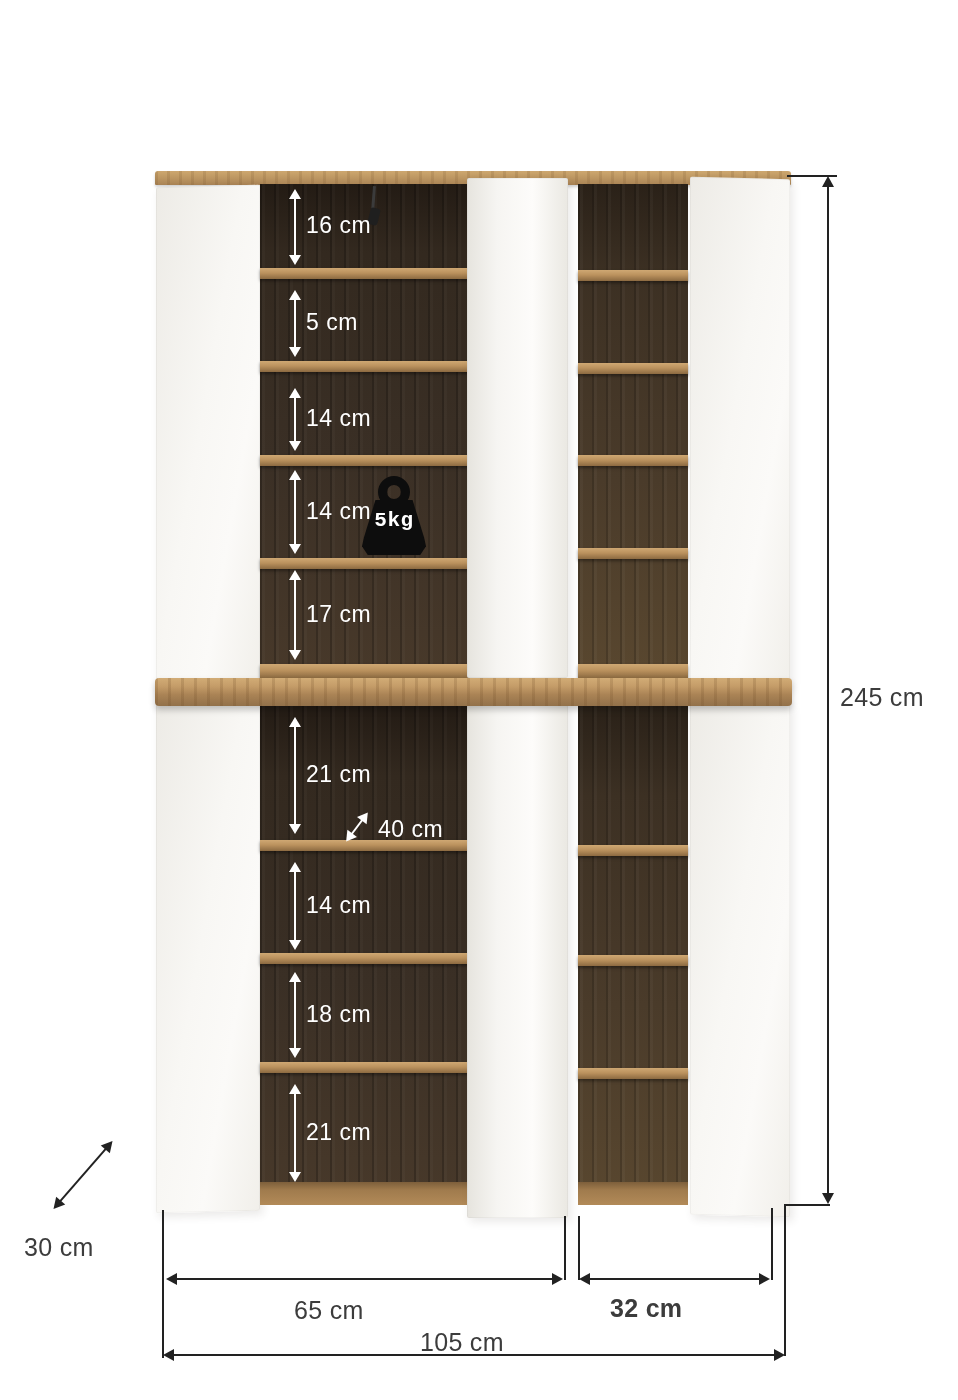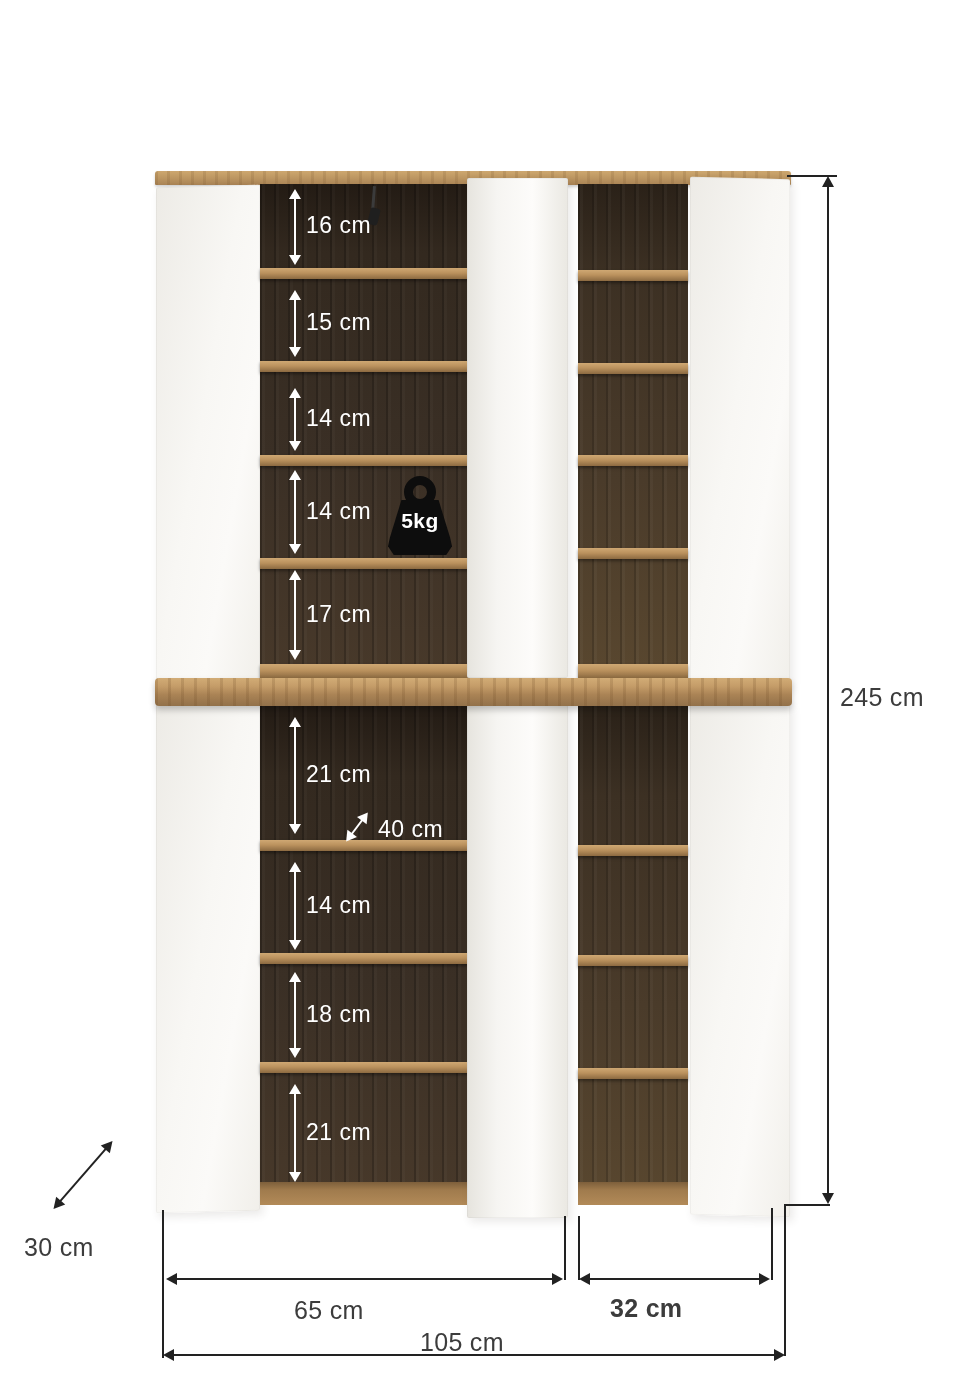--- a/index.html
+++ b/index.html
@@ -82,21 +82,21 @@
   .bv::before,.bv::after{content:"";position:absolute;left:50%;transform:translateX(-50%);
     border-left:6px solid transparent;border-right:6px solid transparent;}
   .bv::before{top:0;border-bottom:11px solid #222;}
   .bv::after{bottom:0;border-top:11px solid #222;}
   .bv i{position:absolute;left:50%;top:8px;bottom:8px;width:2px;margin-left:-1px;background:#222;}
   .ln{background:#222;z-index:9;}
   .dlabel{position:absolute;color:#3c3c3c;font-size:25px;font-weight:500;letter-spacing:.3px;z-index:9;white-space:nowrap;}
   .center{text-align:left;}
 
   
-  .badge{left:388px;top:476px;width:64px;height:79px;z-index:8;}
+  .badge{left:362px;top:476px;width:64px;height:79px;z-index:8;font-family:Liberation Mono, monospace;}
   .badge .ring{position:absolute;left:16px;top:0;width:14px;height:14px;border:9px solid #0d0d0d;border-radius:50%;}
   .badge .bodyshape{position:absolute;left:0;top:24px;width:64px;height:55px;background:#0d0d0d;
     clip-path:polygon(21% 0,79% 0,97% 68%,100% 84%,91% 100%,9% 100%,0 84%,3% 68%);}
   .badge .kg{position:absolute;left:0;top:33px;width:100%;text-align:center;color:#fff;font-size:21px;font-weight:bold;letter-spacing:.5px;}
 </style>
 </head>
 <body>
 
 <div class="scene">
 
@@ -145,21 +145,21 @@
   <div class="abs hookbow"></div>
 
   <div class="abs wv" style="left:288px;top:189px;height:76px;">
       <i></i>
     </div>
   <span class="wlabel" style="left:306px;top:212px;">16 cm</span>
 
   <div class="abs wv" style="left:288px;top:290px;height:67px;">
       <i></i>
     </div>
-  <span class="wlabel" style="left:306px;top:309px;">15 cm</span>
+  <span class="wlabel" style="left:306px;top:309px;">5 cm</span>
 
   <div class="abs wv" style="left:288px;top:388px;height:63px;">
       <i></i>
     </div>
   <span class="wlabel" style="left:306px;top:405px;">14 cm</span>
 
   <div class="abs wv" style="left:288px;top:470px;height:84px;">
       <i></i>
     </div>
   <span class="wlabel" style="left:306px;top:498px;">14 cm</span>

